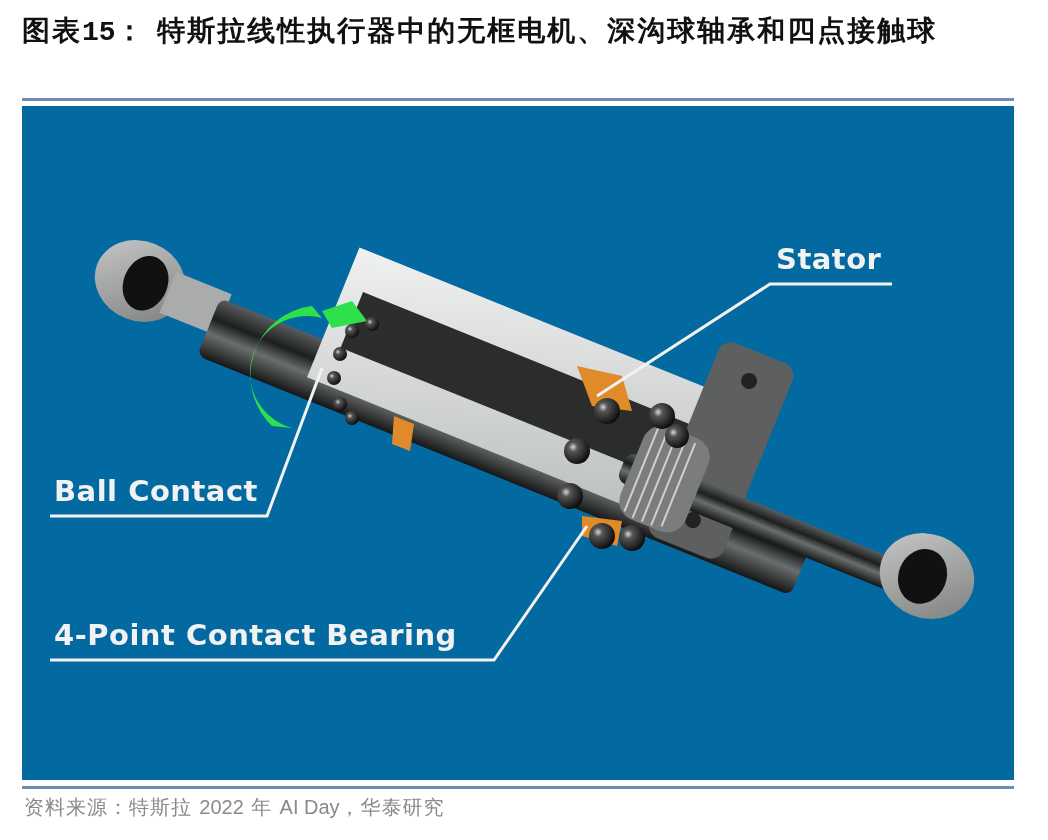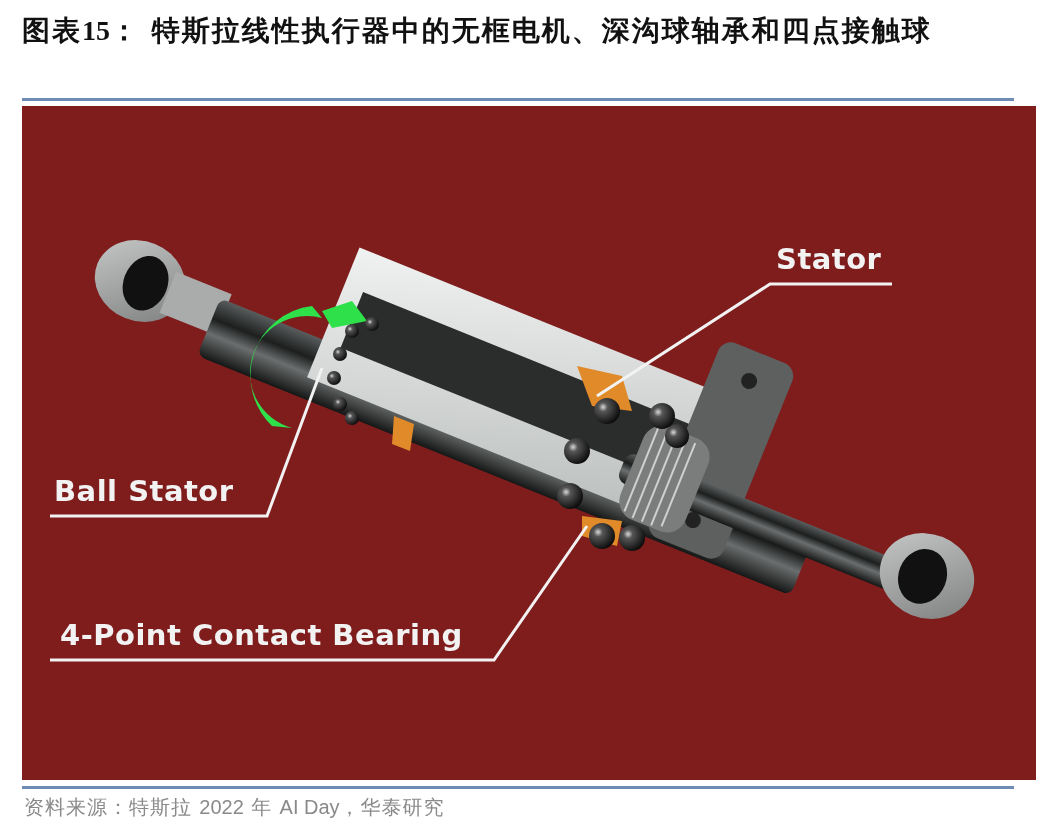--- a/index.html
+++ b/index.html
@@ -2,25 +2,25 @@
 <html><head>
 <meta charset="utf-8">
 <style>
   html, body { margin: 0; padding: 0; background: #ffffff; }
   body { width: 1048px; height: 840px; position: relative; overflow: hidden; font-family: "DejaVu Serif", serif; }
   .title {
     position: absolute; left: 22px; top: 8px; width: 1000px;
     font-family: "DejaVu Serif", serif; font-weight: bold; font-size: 28px;
     line-height: 46px; color: #111; letter-spacing: 2px;
   }
-  .title .num { font-family: Liberation Serif, serif; font-weight: bold; letter-spacing: 0; }
+  .title .num { font-family: Liberation Mono, monospace; font-weight: bold; letter-spacing: 0; }
   .rule-top { position: absolute; left: 22px; top: 98px; width: 992px; height: 3px; background: #6f8db4; }
   .figure {
     position: absolute; left: 22px; top: 106px; width: 992px; height: 674px;
-    background: #7f1d1d; overflow: hidden; padding-left: 22px;
+    background: #0369a1; overflow: hidden;
   }
   .figure svg { position: absolute; left: 0; top: 0; }
   .callout {
     position: absolute; color: #f2f2f2; font-family: "DejaVu Sans", sans-serif;
     font-weight: bold; font-size: 29px; letter-spacing: 0.5px; white-space: nowrap;
   }
   .rule-bottom { position: absolute; left: 22px; top: 786px; width: 992px; height: 3px; background: #6f8db4; }
   .source {
     position: absolute; left: 24px; top: 794px; font-size: 20px; color: #8a8a8a;
     font-family: "DejaVu Serif", serif; letter-spacing: 1px;
@@ -126,22 +126,22 @@
         <circle cx="640" cy="310" r="13"></circle>
       <circle cx="655" cy="330" r="12"></circle>
     </g>
 
     <polyline points="870,178 748,178 575,290" fill="none" stroke="#f2f2f2" stroke-width="3"></polyline>
     <polyline points="28,410 245,410 300,262" fill="none" stroke="#f2f2f2" stroke-width="3"></polyline>
     <polyline points="28,554 472,554 565,420" fill="none" stroke="#f2f2f2" stroke-width="3"></polyline>
   </svg>
 
   <div class="callout" style="left:754px;top:136px;">Stator</div>
-  <div class="callout" style="left:32px;top:368px;">Ball Stator</div>
-  <div class="callout" style="left:38px;top:512px;">4-Point Contact Bearing</div>
+  <div class="callout" style="left:32px;top:368px;">Ball Contact</div>
+  <div class="callout" style="left:32px;top:512px;">4-Point Contact Bearing</div>
 </div>
 
 <div class="rule-bottom"></div>
 
 <div class="source">
   <span>资料来源：特斯拉</span>
   <span class="latin">2022</span>
   <span>年</span>
   <span class="latin">AI Day</span><span>，</span><span>华泰研究</span>
 </div>

